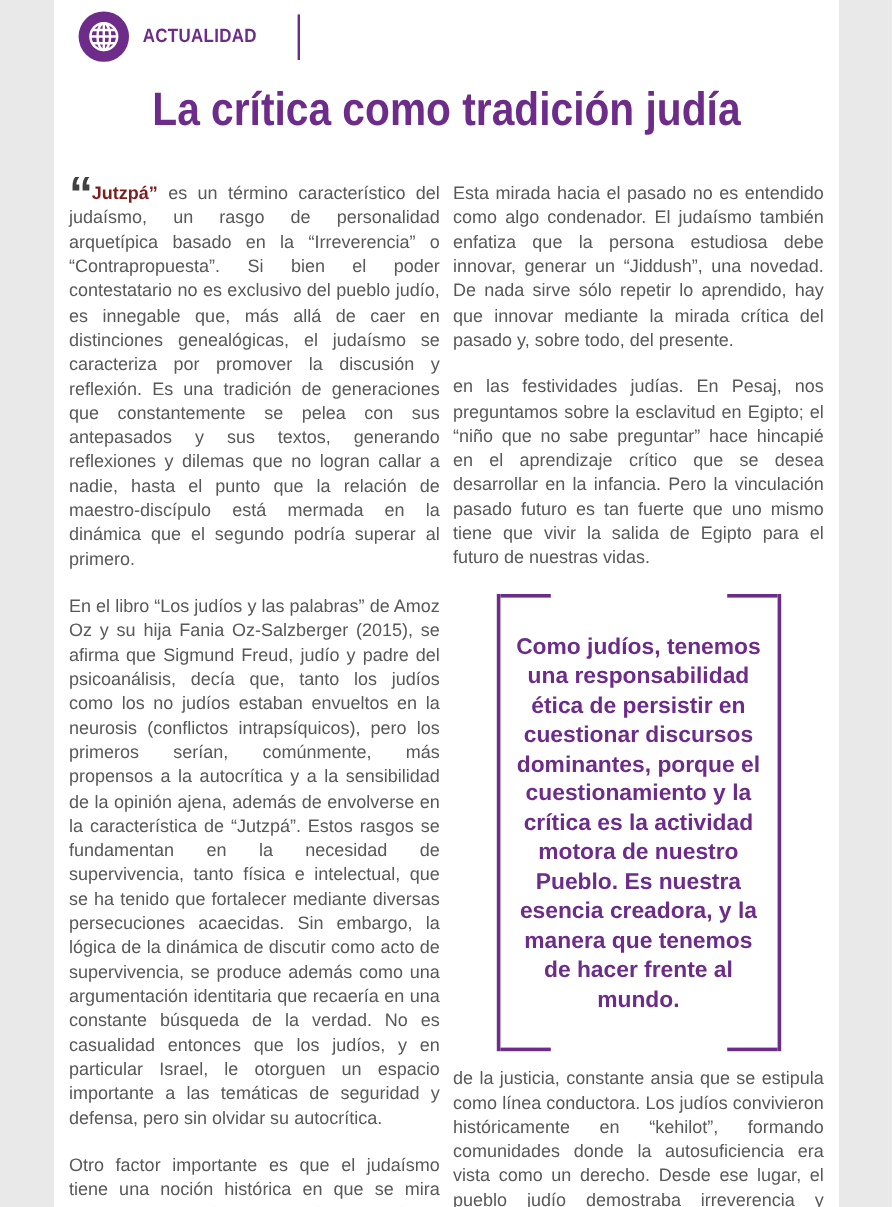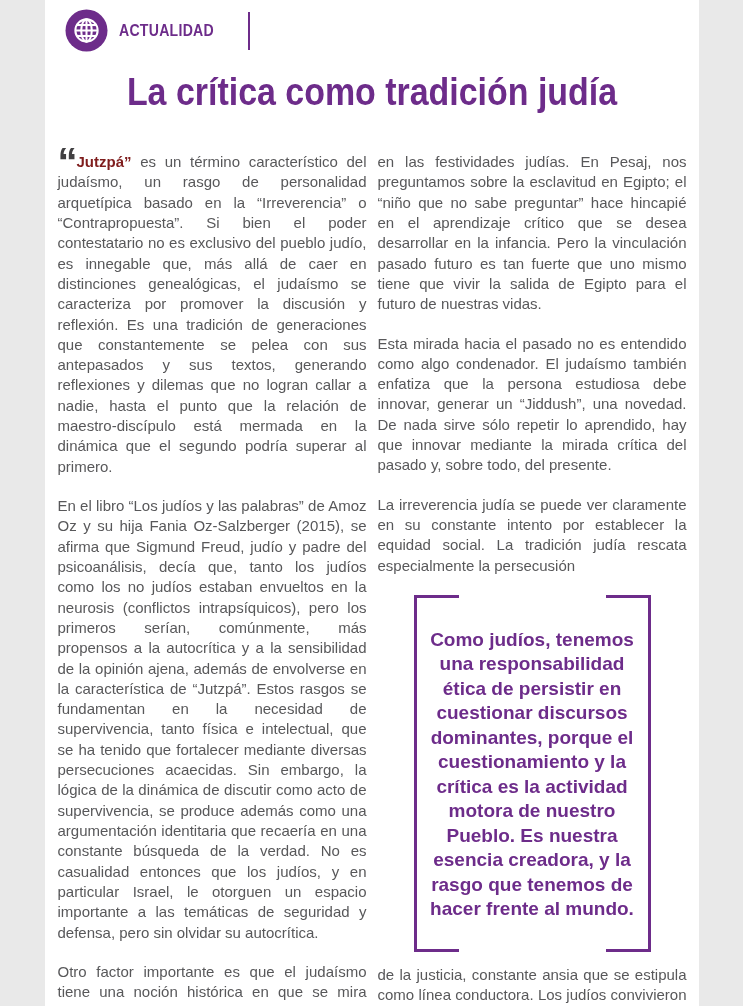--- a/index.html
+++ b/index.html
@@ -124,30 +124,29 @@
 
   <main class="columns">
 
     <section class="col">
       <p class="body-p"><span class="big-quote">“</span><span class="lead-word">Jutzpá”</span><span> es un término característico del judaísmo, un rasgo de personalidad arquetípica basado en la “Irreverencia” o “Contrapropuesta”. Si bien el poder contestatario no es exclusivo del pueblo judío, es innegable que, más allá de caer en distinciones genealógicas, el judaísmo se caracteriza por promover la discusión y reflexión. Es una tradición de generaciones que constantemente se pelea con sus antepasados y sus textos, generando reflexiones y dilemas que no logran callar a nadie, hasta el punto que la relación de maestro-discípulo está mermada en la dinámica que el segundo podría superar al primero.</span></p>
       <p class="body-p">En el libro “Los judíos y las palabras” de Amoz Oz y su hija Fania Oz-Salzberger (2015), se afirma que Sigmund Freud, judío y padre del psicoanálisis, decía que, tanto los judíos como los no judíos estaban envueltos en la neurosis (conflictos intrapsíquicos), pero los primeros serían, comúnmente, más propensos a la autocrítica y a la sensibilidad de la opinión ajena, además de envolverse en la característica de “Jutzpá”. Estos rasgos se fundamentan en la necesidad de supervivencia, tanto física e intelectual, que se ha tenido que fortalecer mediante diversas persecuciones acaecidas. Sin embargo, la lógica de la dinámica de discutir como acto de supervivencia, se produce además como una argumentación identitaria que recaería en una constante búsqueda de la verdad. No es casualidad entonces que los judíos, y en particular Israel, le otorguen un espacio importante a las temáticas de seguridad y defensa, pero sin olvidar su autocrítica.</p>
       <p class="body-p">Otro factor importante es que el judaísmo tiene una noción histórica en que se mira constantemente al pasado. Incluso, la palabra “Antigüedad” en hebreo se dice “Kedem”, pero esta a su vez proviene de la palabra “Kadima”, que significa “De frente”. Es decir, existe un vínculo que se entabla entre el pasado y el futuro, resultando en que, para el judaísmo, se debe avanzar al futuro mirando siempre nuestro pasado. Este cuestionamiento del pasado se puede ver concretamente</p>
     </section>
 
     <section class="col">
+      <p class="body-p">Esta mirada hacia el pasado no es entendido como algo condenador. El judaísmo también enfatiza que la persona estudiosa debe innovar, generar un “Jiddush”, una novedad. De nada sirve sólo repetir lo aprendido, hay que innovar mediante la mirada crítica del pasado y, sobre todo, del presente.</p>
       <p class="body-p">en las festividades judías. En Pesaj, nos preguntamos sobre la esclavitud en Egipto; el “niño que no sabe preguntar” hace hincapié en el aprendizaje crítico que se desea desarrollar en la infancia. Pero la vinculación pasado futuro es tan fuerte que uno mismo tiene que vivir la salida de Egipto para el futuro de nuestras vidas.</p>
-      <p class="body-p">Esta mirada hacia el pasado no es entendido como algo condenador. El judaísmo también enfatiza que la persona estudiosa debe innovar, generar un “Jiddush”, una novedad. De nada sirve sólo repetir lo aprendido, hay que innovar mediante la mirada crítica del pasado y, sobre todo, del presente.</p>
-      <p class="body-p">La irreverencia judía se puede ver claramente en su constante intento por establecer la equidad social. La tradición judía rescata especialmente la persecusión</p>
 
       <aside class="pull-quote">
         <span class="pq-corner pq-tl"></span>
         <span class="pq-corner pq-tr"></span>
         <span class="pq-corner pq-bl"></span>
         <span class="pq-corner pq-br"></span>
-        <p class="pq-text">Como judíos, tenemos una responsabilidad ética de persistir en cuestionar discursos dominantes, porque el cuestionamiento y la crítica es la actividad motora de nuestro Pueblo. Es nuestra esencia creadora, y la rasgo que tenemos de hacer frente al mundo.</p>
+        <p class="pq-text">Como judíos, tenemos una responsabilidad ética de persistir en cuestionar discursos dominantes, porque el cuestionamiento y la crítica es la actividad motora de nuestro Pueblo. Es nuestra esencia creadora, y la manera que tenemos de hacer frente al mundo.</p>
       </aside>
 
       <p class="body-p">de la justicia, constante ansia que se estipula como línea conductora. Los judíos convivieron históricamente en “kehilot”, formando comunidades donde la autosuficiencia era vista como un derecho. Desde ese lugar, el pueblo judío demostraba irreverencia y cuestionamiento a lo convencional. La “Tzedakah” (acto de justicia social) es vista como el cumplimiento del derecho del otro</p>
     </section>
 
   </main>
 
 
 </div>
 

